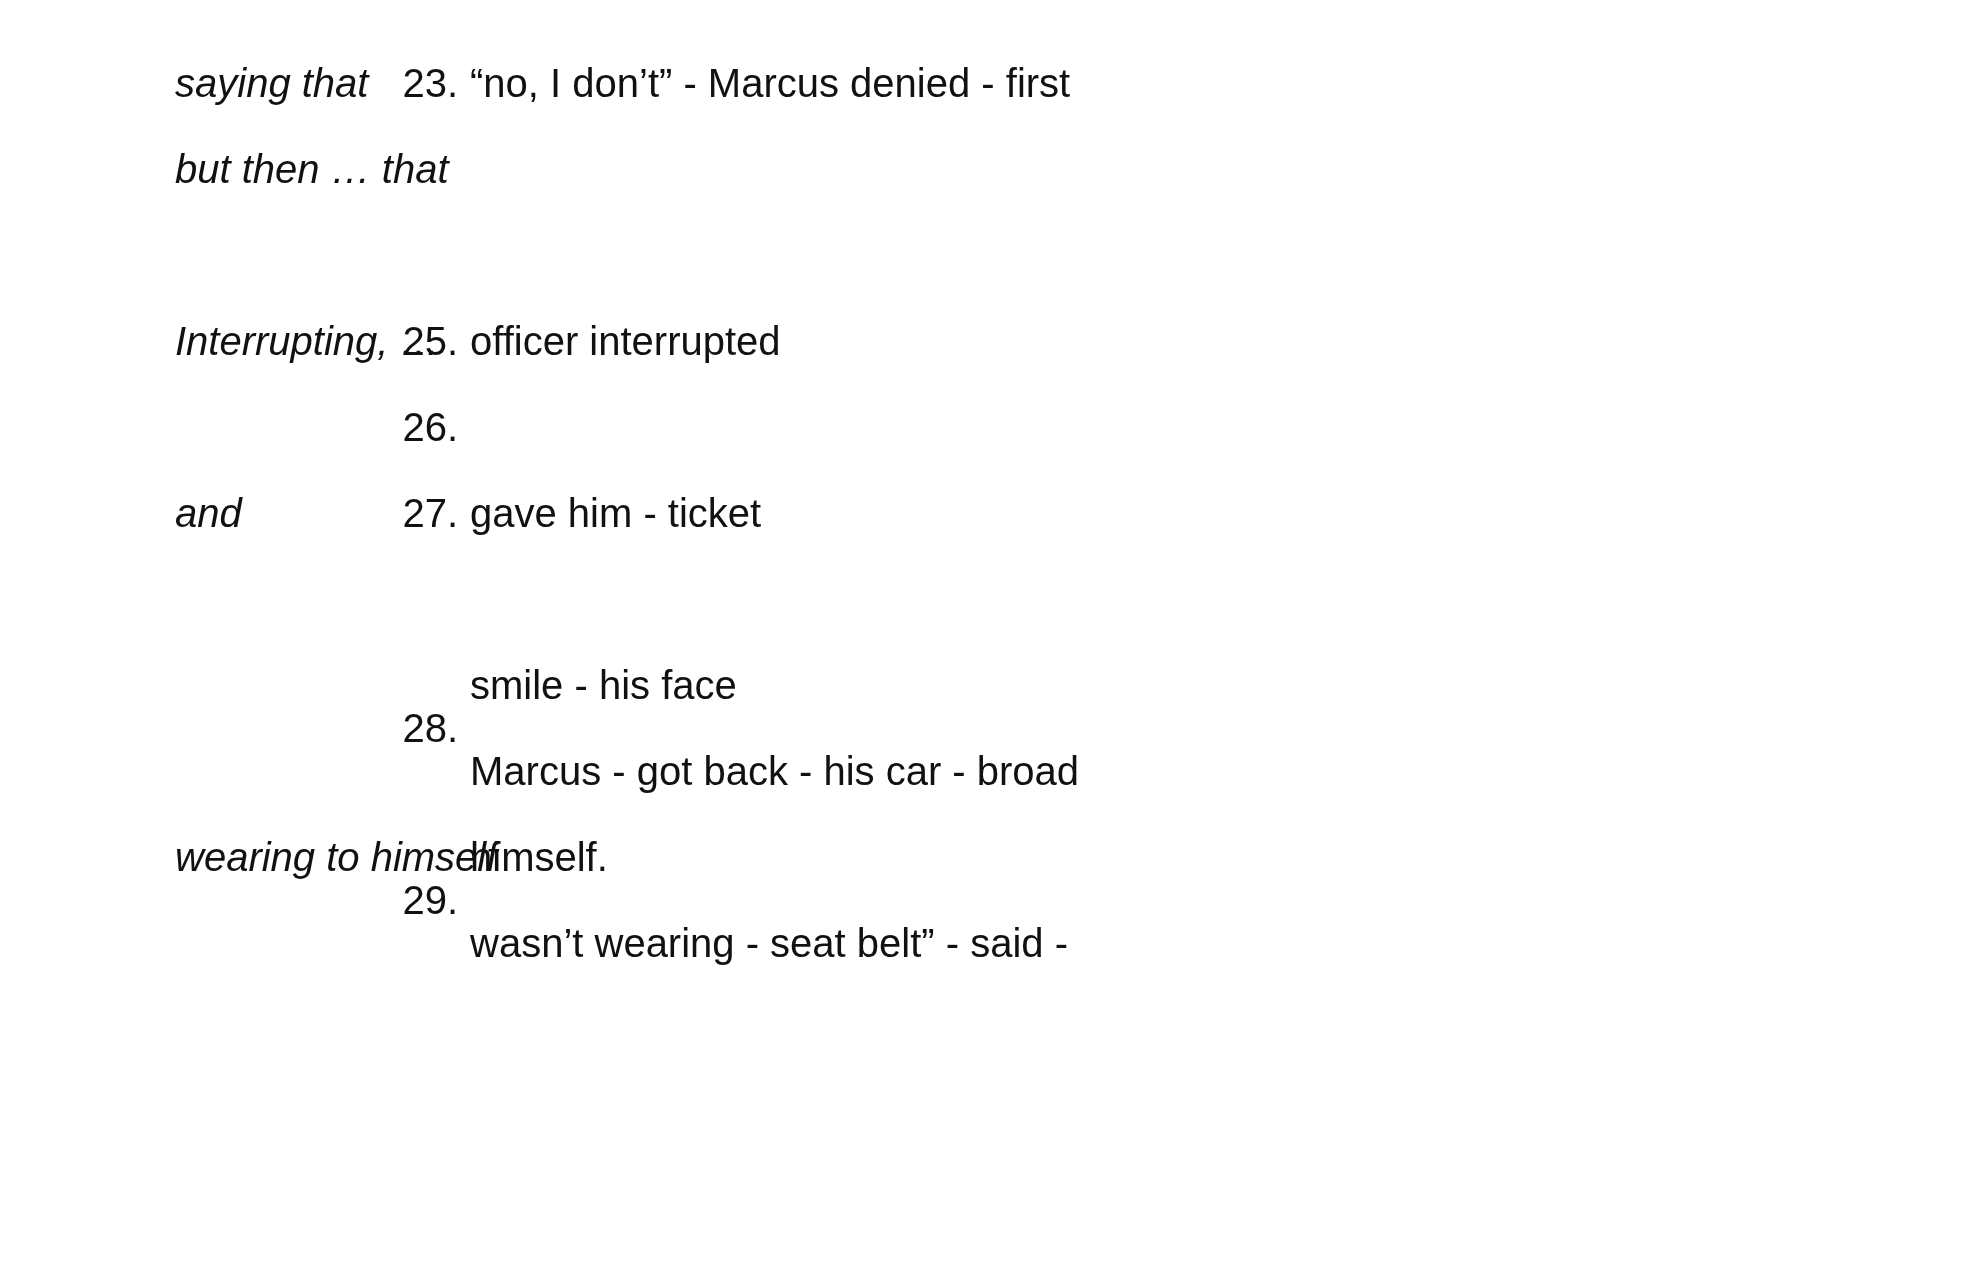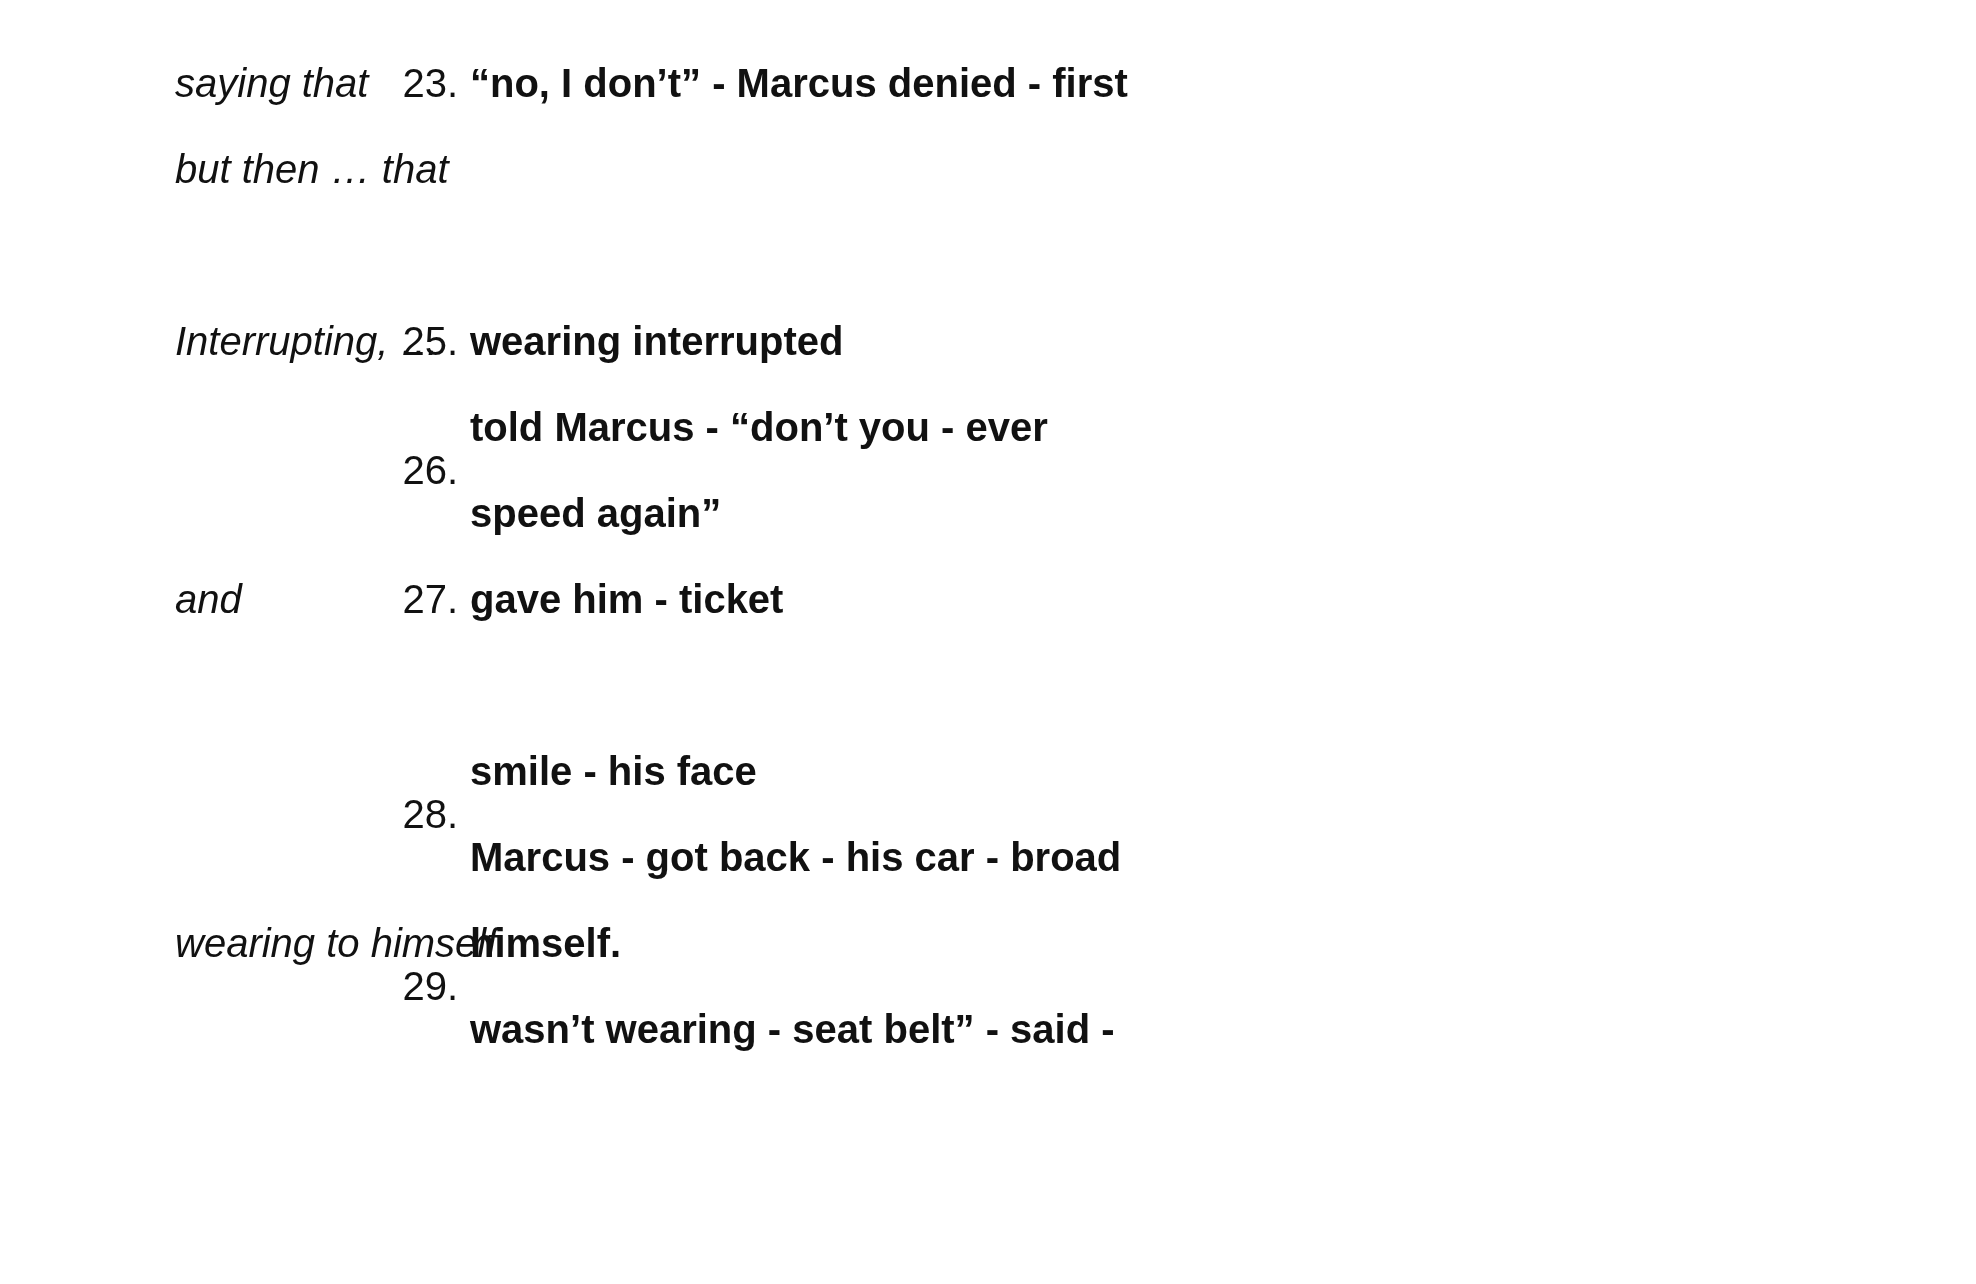--- a/index.html
+++ b/index.html
@@ -63,21 +63,20 @@
     box-sizing: border-box;
     white-space: nowrap;
   }
   .text {
     flex: 1 1 auto;
     max-width: 760px;
   }
   .text .ln {
     display: block;
     white-space: nowrap;
-    font-weight: bold;
   }
   .spacer {
     height: 86px;
   }
 </style>
 </head>
 <body>
 
 <div class="page">
   <div class="rows">
@@ -96,33 +95,29 @@
       <div class="gloss left">but then … that</div>
     </div>
 
     <div class="spacer"></div>
 
     <div class="row">
       <div class="gloss left">Interrupting, …</div>
       <div class="content">
         <div class="num">25.</div>
         <div class="text">
-          <span class="ln">wearing interrupted</span>
+          <span class="ln">officer interrupted</span>
         </div>
       </div>
     </div>
 
     <div class="row">
       <div class="gloss left"></div>
       <div class="content">
         <div class="num">26.</div>
-        <div class="text">
-          <span class="ln">told Marcus - “don’t you - ever</span>
-          <span class="ln">speed again”</span>
-        </div>
       </div>
     </div>
 
     <div class="row">
       <div class="gloss left">and</div>
       <div class="content">
         <div class="num">27.</div>
         <div class="text">
           <span class="ln">gave him - ticket</span>
         </div>

